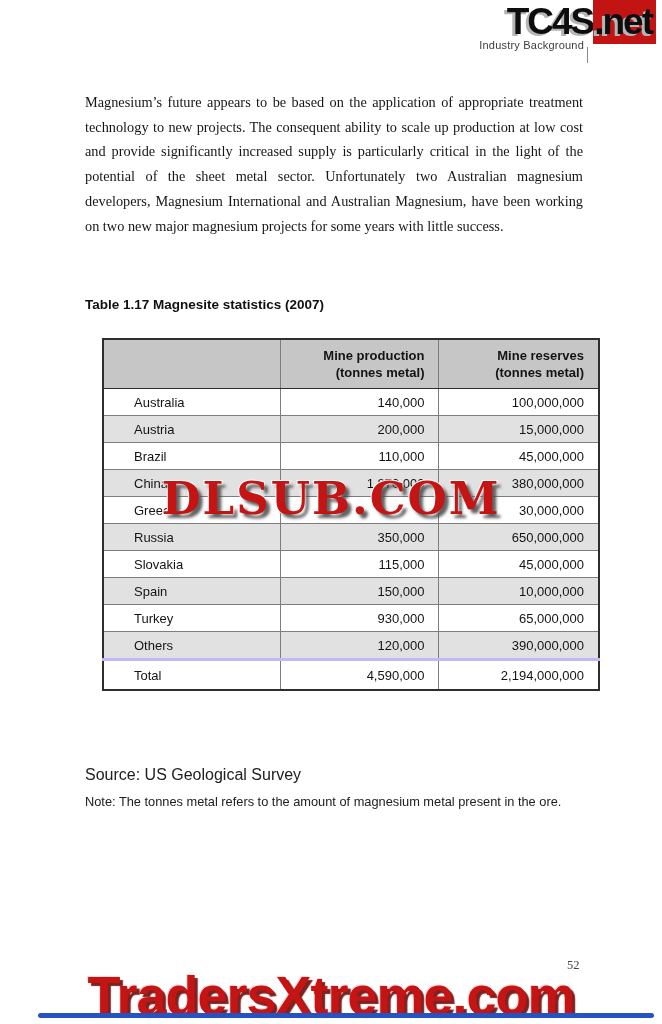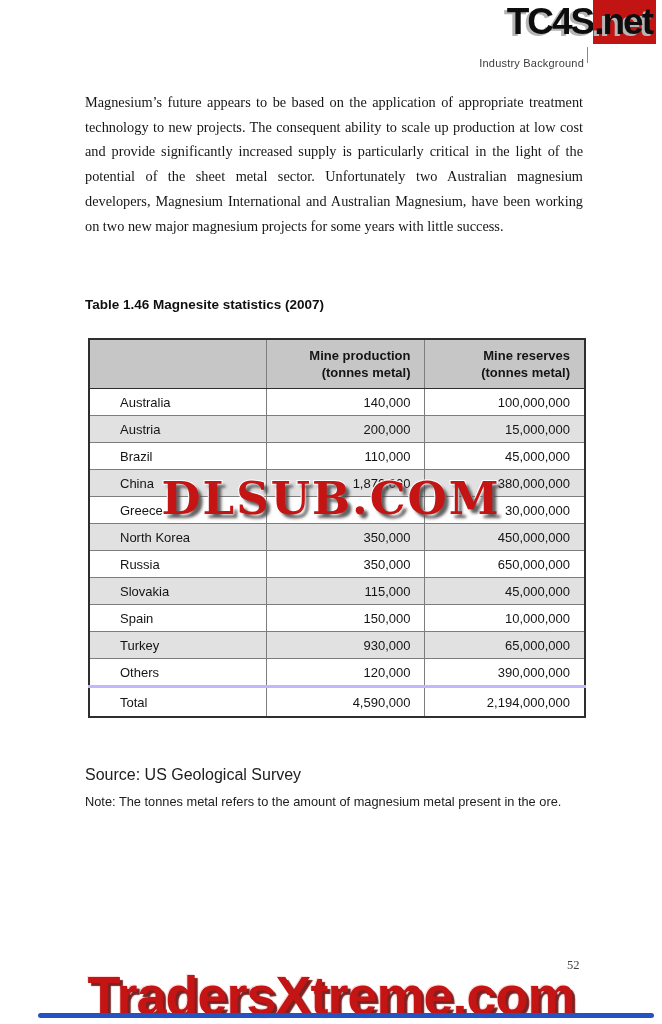--- a/index.html
+++ b/index.html
@@ -14,39 +14,39 @@
     font-family:"Liberation Sans",sans-serif;font-weight:bold;
     font-size:37px;letter-spacing:-2px;color:#0d0d0d;
     text-shadow:-3px 2px 0 #b5b5b5;
     white-space:nowrap;
   }
   .logo .suffix{
     background:var(--accent_red,#c31414);
     color:#0d0d0d;padding:13px 4px 2px 1px;margin-left:0;
   }
   .header-subtitle{
-    position:absolute;top:57px;right:78px;
+    position:absolute;top:39px;right:78px;
     font-size:11px;color:#3c3c3c;letter-spacing:.2px;
   }
   .header-tick{
     position:absolute;top:47px;right:74px;width:1px;height:16px;background:#8a8a8a;
   }
   
   .body-paragraph{
     position:absolute;left:85px;top:90px;width:498px;
     font-family:"Liberation Serif","DejaVu Serif",serif;
     font-size:14.3px;line-height:24.7px;text-align:justify;color:#161616;
   }
   
   .table-title{
     position:absolute;left:85px;top:297px;
     font-size:13.5px;font-weight:bold;color:#101010;
   }
   table.stats{
-    position:absolute;left:88px;top:338px;width:498px;
+    position:absolute;left:102px;top:338px;width:498px;
     border-collapse:collapse;font-size:13px;color:#141414;
     border:2px solid #2e2e2e;
   }
   table.stats th,table.stats td{border:1px solid #7d7d7d;}
   table.stats thead th{
     background:var(--table_header_bg,#c6c6c6);
     font-weight:bold;text-align:right;vertical-align:middle;
     padding:6px 14px 6px 6px;line-height:17px;height:36px;
     border-bottom:1px solid #2e2e2e;
   }
@@ -93,21 +93,21 @@
 <div class="page">
 
   <div class="logo">
     <span>TC4S</span><span class="suffix">.net</span>
   </div>
   <div class="header-subtitle">Industry Background</div>
   <div class="header-tick"></div>
 
   <div class="body-paragraph">Magnesium’s future appears to be based on the application of appropriate treatment technology to new projects. The consequent ability to scale up production at low cost and provide significantly increased supply is particularly critical in the light of the potential of the sheet metal sector. Unfortunately two Australian magnesium developers, Magnesium International and Australian Magnesium, have been working on two new major magnesium projects for some years with little success.</div>
 
-  <div class="table-title">Table 1.46 Magnesite statistics (2007)</div>
+  <div class="table-title">Table 1.17 Magnesite statistics (2007)</div>
 
   <table class="stats">
     <thead>
       <tr>
         <th class="blank"></th>
         <th>
           <div>Mine production</div>
           <div>(tonnes metal)</div>
         </th>
         <th>
@@ -134,25 +134,20 @@
       </tr>
       <tr>
         <td class="c">China</td>
         <td class="n">1,870,000</td>
         <td class="n">380,000,000</td>
       </tr>
       <tr>
         <td class="c">Greece</td>
         <td class="n"></td>
         <td class="n">30,000,000</td>
-      </tr>
-      <tr>
-        <td class="c">North Korea</td>
-        <td class="n">350,000</td>
-        <td class="n">450,000,000</td>
       </tr>
       <tr>
         <td class="c">Russia</td>
         <td class="n">350,000</td>
         <td class="n">650,000,000</td>
       </tr>
       <tr>
         <td class="c">Slovakia</td>
         <td class="n">115,000</td>
         <td class="n">45,000,000</td>

